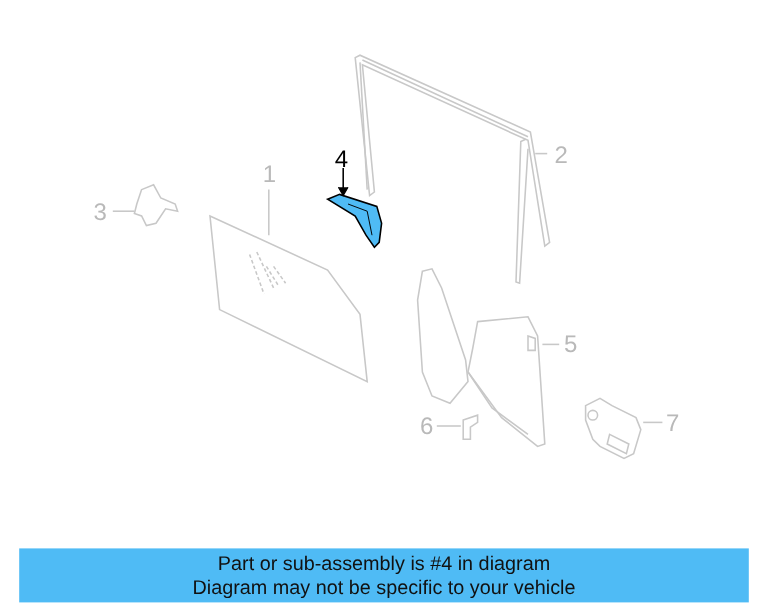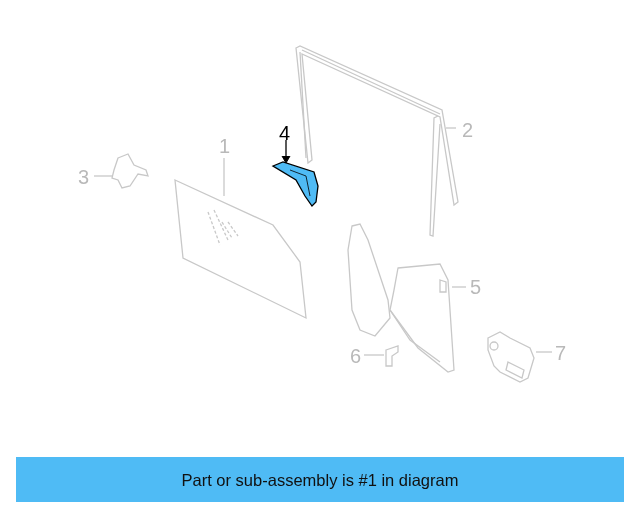--- a/index.html
+++ b/index.html
@@ -68,14 +68,15 @@
 
 <span class="callout" style="left:219px;top:136px;">1</span>
 <span class="callout" style="left:462px;top:120px;">2</span>
 <span class="callout" style="left:78px;top:167px;">3</span>
 <span class="callout active" style="left:279px;top:123px;">4</span>
 <span class="callout" style="left:470px;top:277px;">5</span>
 <span class="callout" style="left:350px;top:346px;">6</span>
 <span class="callout" style="left:555px;top:343px;">7</span>
 
 <div id="banner">
-  <span>Part or sub-assembly is #1 in diagram</span>
+  <span>Part or sub-assembly is #4 in diagram</span>
+  <span>Diagram may not be specific to your vehicle</span>
 </div>
 
 </body></html>

